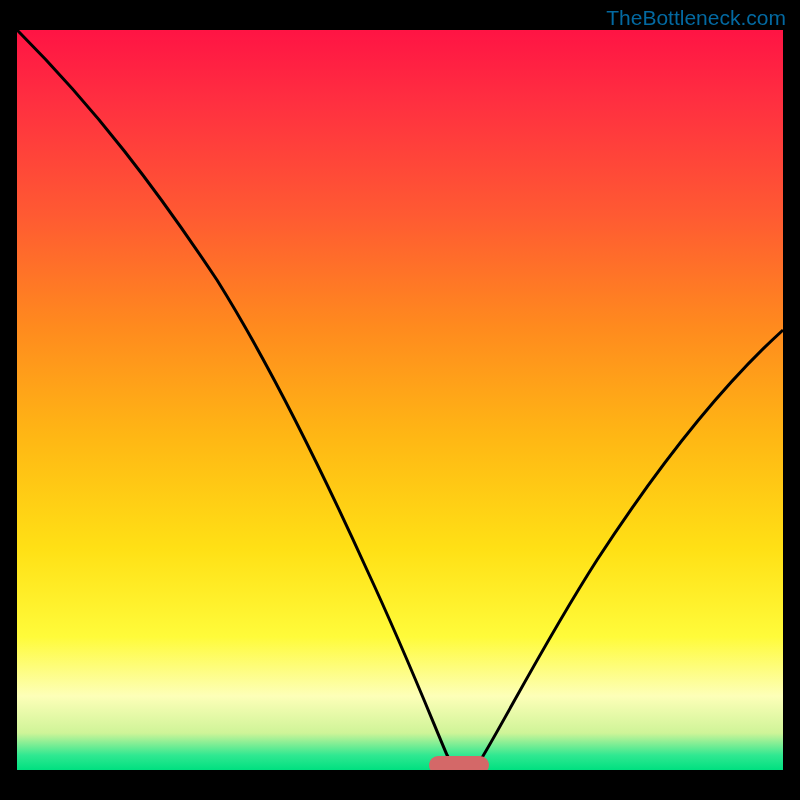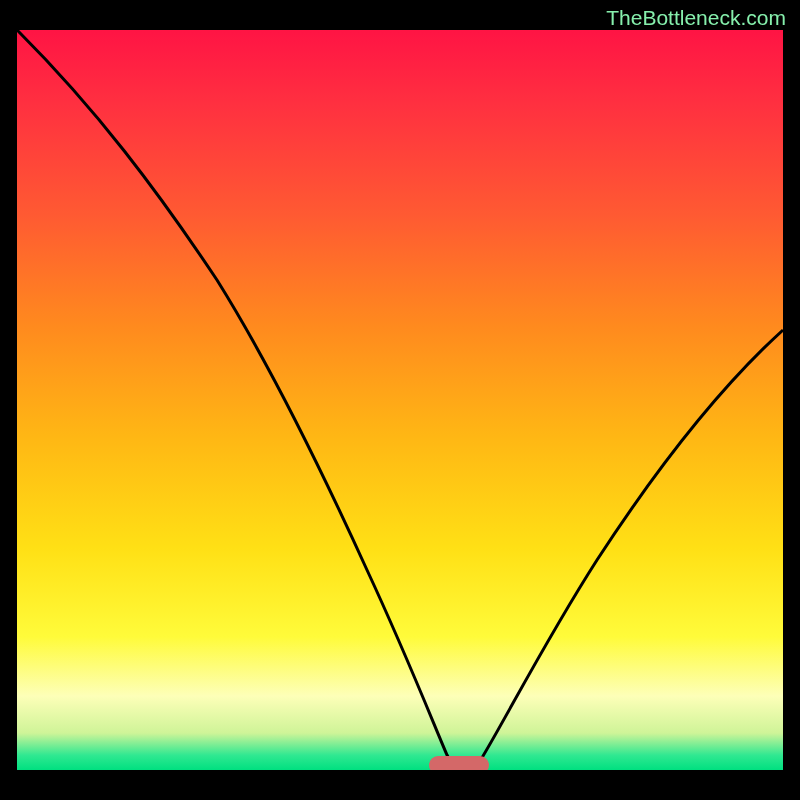--- a/index.html
+++ b/index.html
@@ -1,17 +1,17 @@
 <!DOCTYPE html>
 <html><head>
 <meta charset="utf-8">
 <style>
 html,body{margin:0;padding:0;width:800px;height:800px;background:#000;overflow:hidden}
 .canvas{position:relative;width:800px;height:800px;background:#000}
-.watermark{position:absolute;top:6px;right:14px;color:#86efac;font:21px Arial,Helvetica,sans-serif;font-weight:400}
+.watermark{position:absolute;top:6px;right:14px;color:#0369a1;font:21px Arial,Helvetica,sans-serif;font-weight:400}
 .plot{position:absolute;left:17px;top:30px;width:766px;height:740px;overflow:hidden}
 .gradient{position:absolute;inset:0;
   background:linear-gradient(to bottom,
     #ff1444 0%,
     #ff3040 10%,
     #ff5a32 25%,
     #ff8a1e 40%,
     #ffb714 55%,
     #ffe015 70%,
     #fffb3a 82%,

